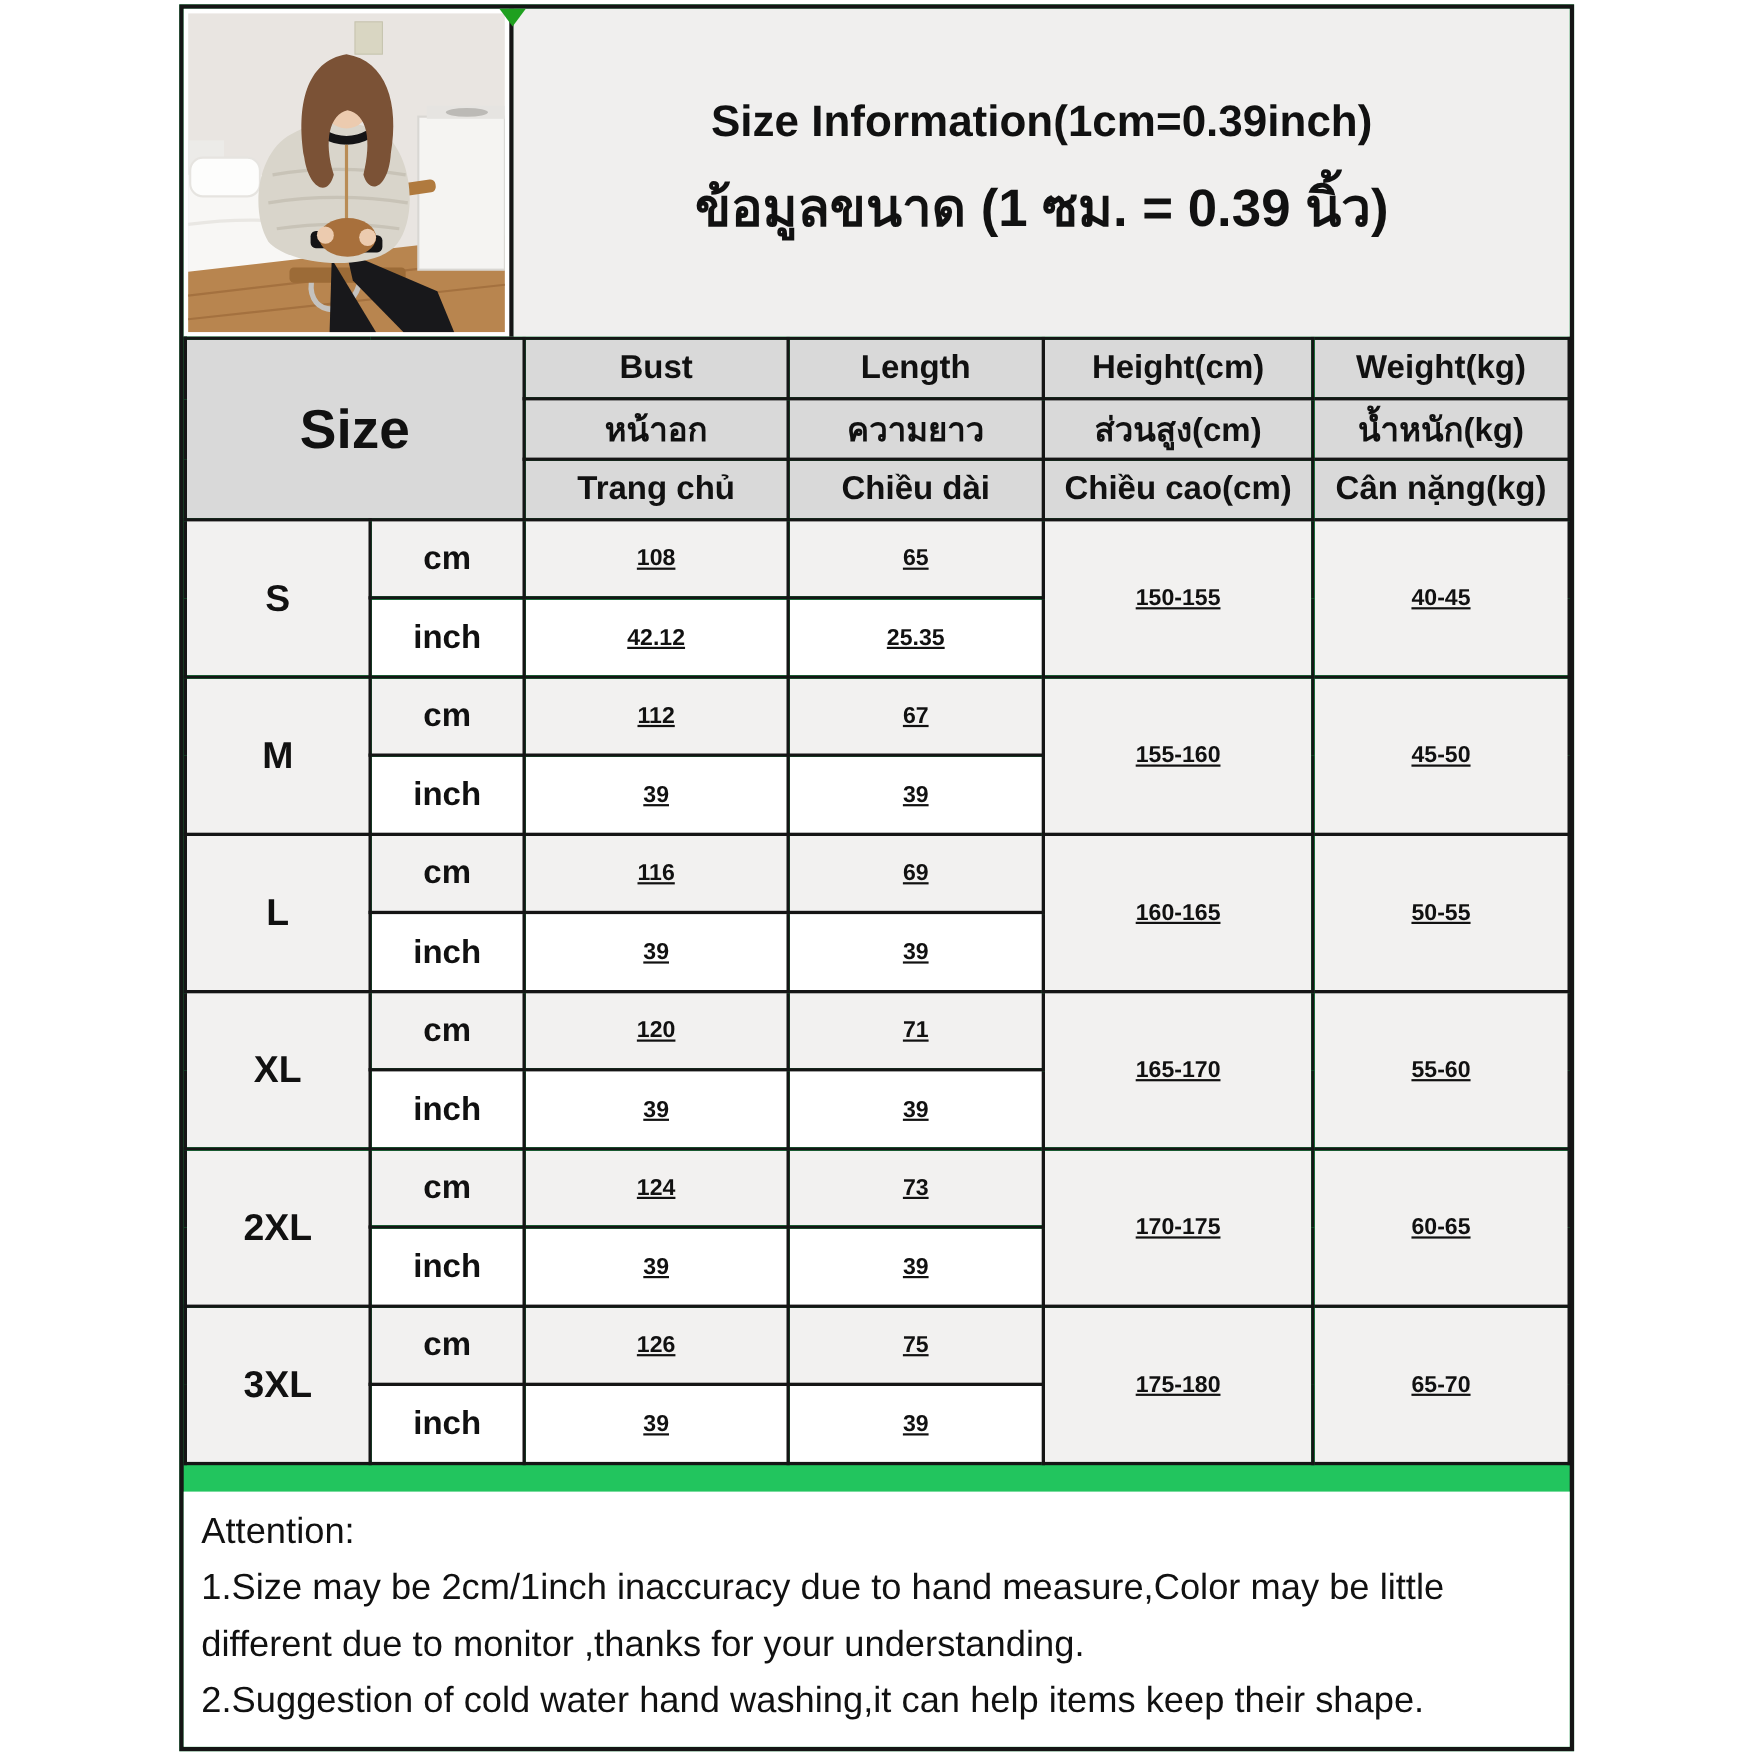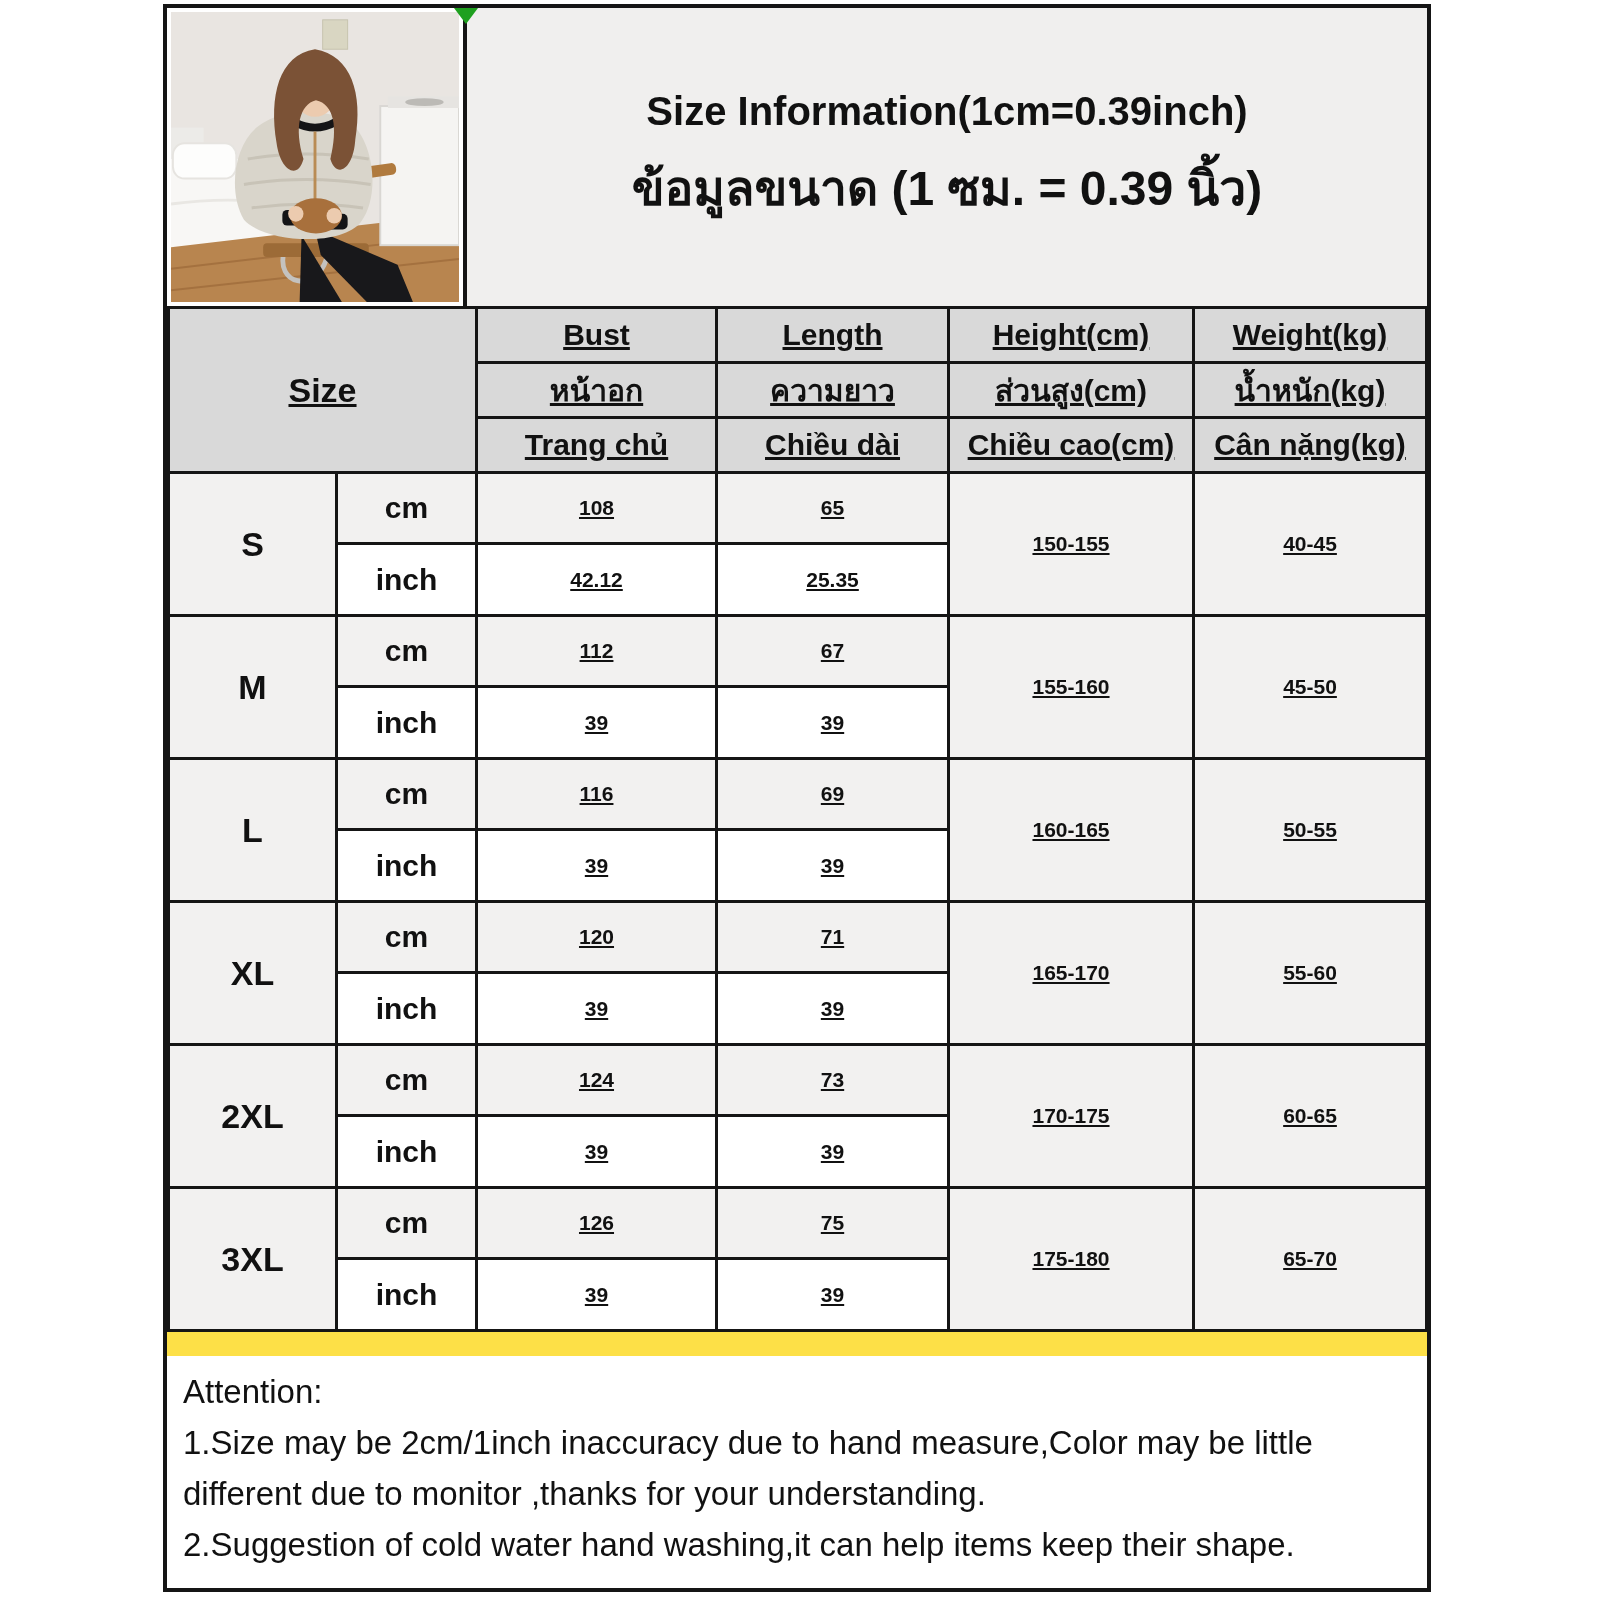--- a/index.html
+++ b/index.html
@@ -1,40 +1,40 @@
 <!DOCTYPE html>
 <html><head>
 <meta charset="utf-8">
 <style>
   html,body{margin:0;padding:0;background:#ffffff;}
   body{width:1600px;height:1600px;position:relative;
        font-family:"Liberation Sans","DejaVu Sans",sans-serif;color:#111;}
   .sheet{position:absolute;left:163px;top:4px;width:1268px;height:1588px;
-         border:4px solid #151515;box-sizing:border-box;background:#fde047;
+         border:4px solid #151515;box-sizing:border-box;background:#22c55e;
          display:flex;flex-direction:column;}
   
   .top{height:298px;display:flex;flex:0 0 auto;}
   .photo{width:300px;flex:0 0 300px;background:#fff;border-right:4px solid #151515;
          box-sizing:border-box;padding:4px;}
   .photo svg{display:block;width:100%;height:100%;}
   .title-area{flex:1;background:#f0efee;position:relative;display:flex;
               flex-direction:column;align-items:center;justify-content:center;gap:16px;}
   .green-tri{position:absolute;top:0;left:-13px;width:0;height:0;
              border-left:12px solid transparent;border-right:12px solid transparent;
              border-top:16px solid #1fa01f;}
   .t-en{font-size:40px;font-weight:bold;}
   .t-th{font-size:48px;font-weight:bold;}
   .t-vi{font-size:40px;font-weight:bold;}
   
   table{width:100%;border-collapse:collapse;table-layout:fixed;flex:0 0 auto;}
   td,th{border:3px solid #151515;text-align:center;vertical-align:middle;
         padding:0;overflow:hidden;}
-  th{font-weight:bold;text-decoration:underline;}
+  th{font-weight:bold;}
   .hdr{background:#d9d9d9;font-size:30px;height:52px;}
-  .size-big{background:#d9d9d9;font-size:34px;font-weight:bold;}
+  .size-big{background:#d9d9d9;font-size:50px;font-weight:bold;}
   .size-letter{background:#d9d9d9;font-size:34px;font-weight:bold;}
   .unit{font-size:30px;font-weight:bold;}
   .val{font-size:21px;font-weight:bold;text-decoration:underline;}
   .row-cm td{background:#f2f1f0;height:68px;}
   .row-in td{background:#ffffff;height:69px;}
   td.span-cell{background:#f2f1f0;}
   
   .attention{flex:1;background:#fff;padding:10px 16px;box-sizing:border-box;
              font-size:33px;line-height:1.55;text-align:left;margin-top:24px;}
 </style>

